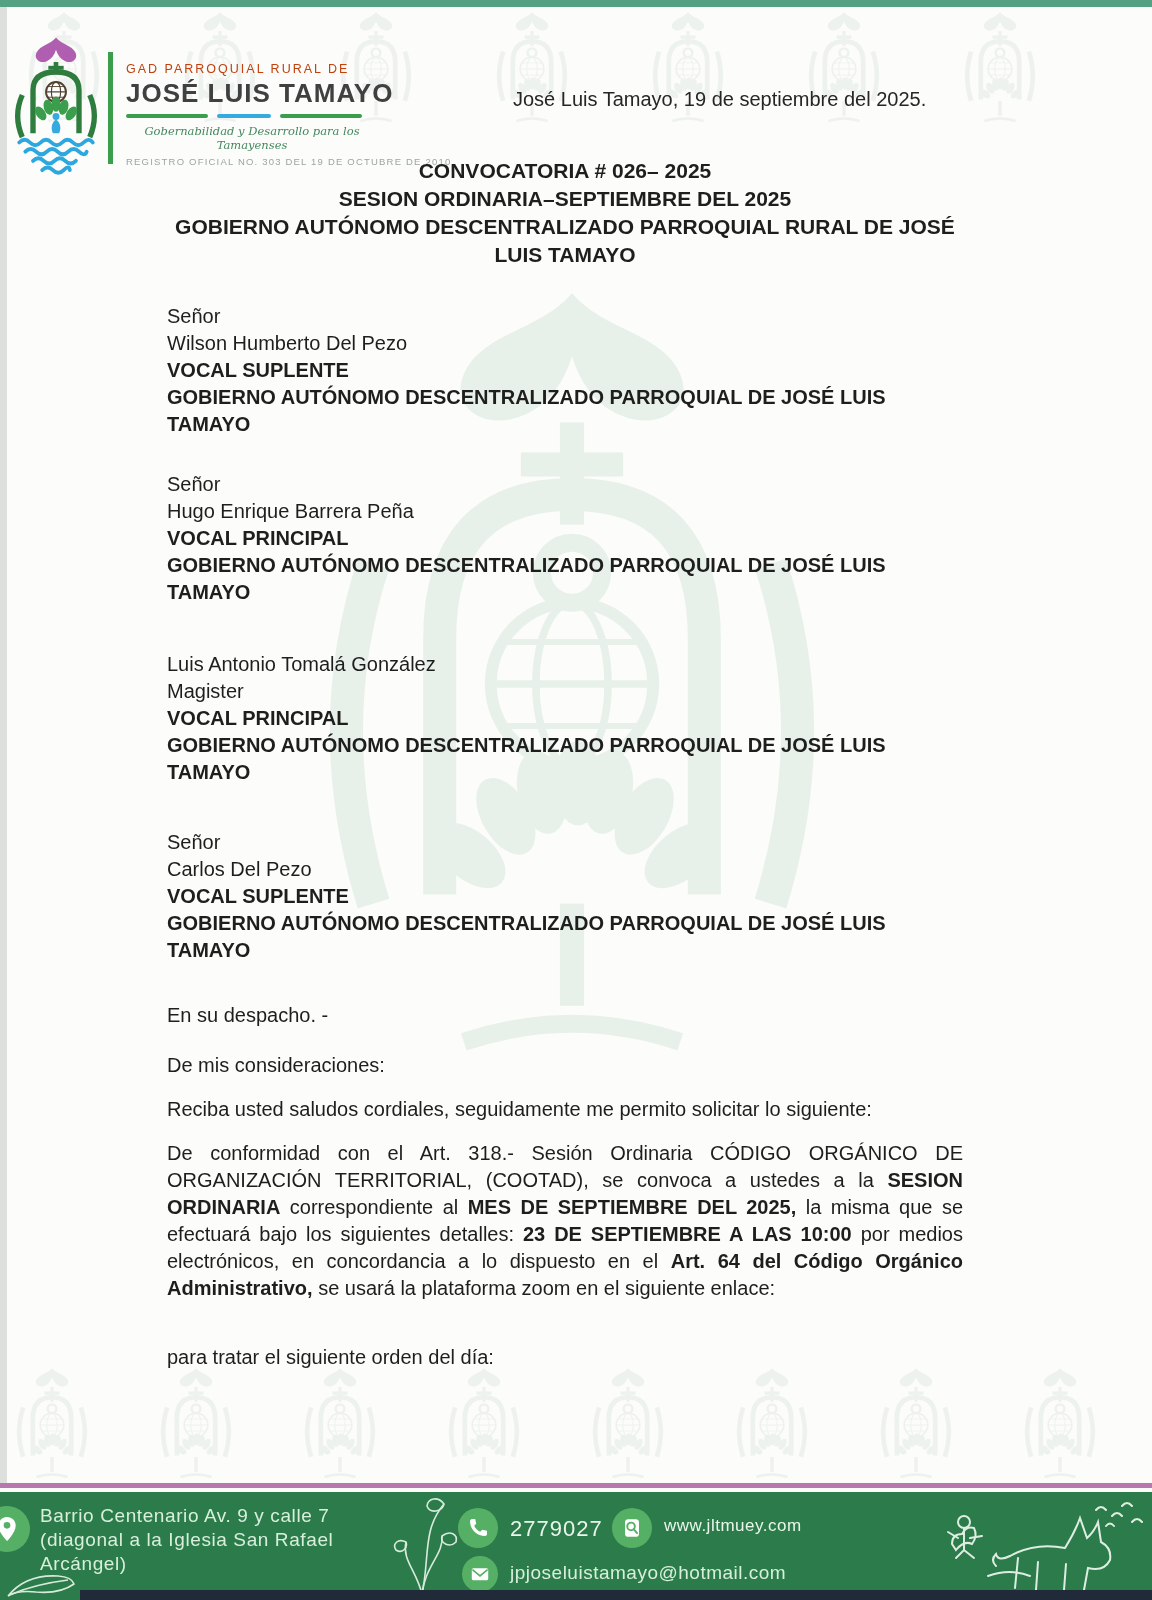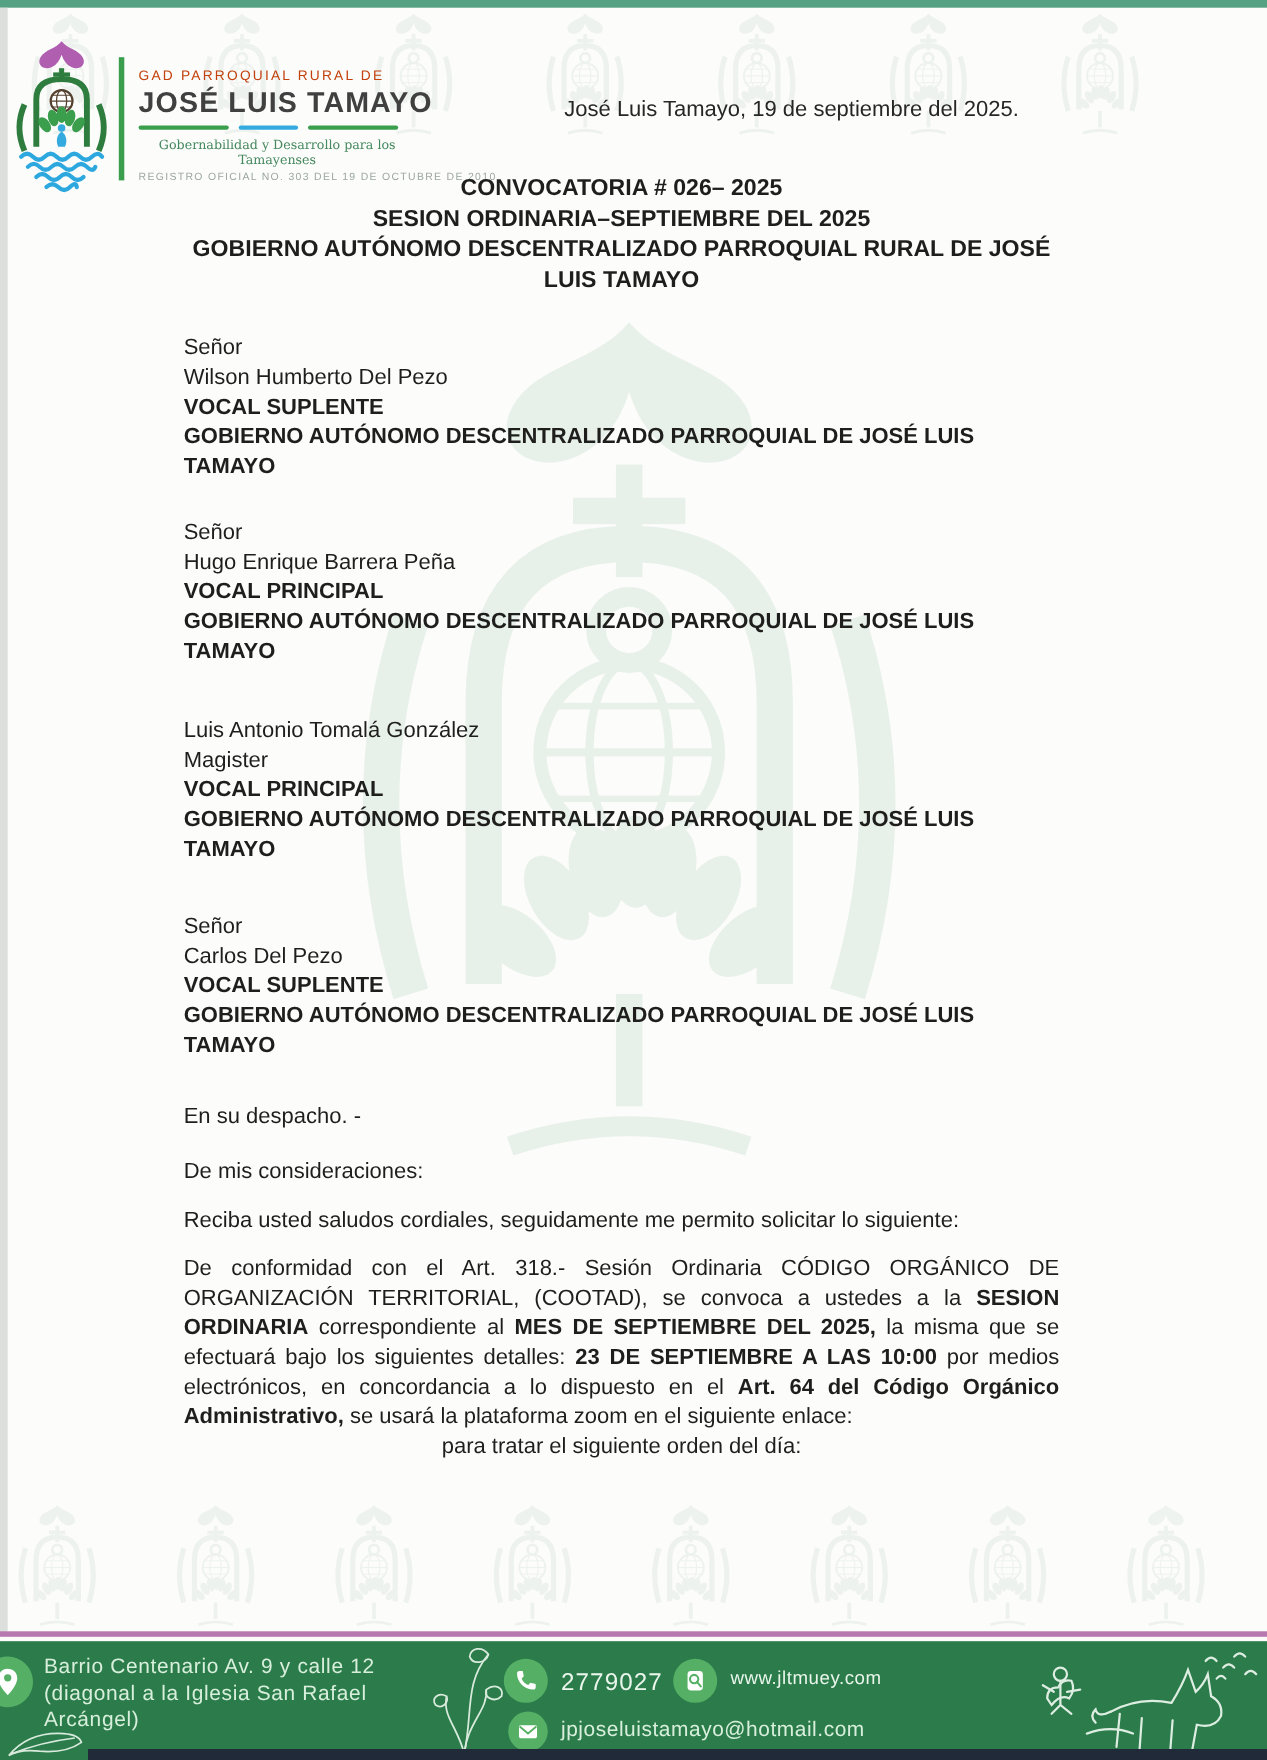--- a/index.html
+++ b/index.html
@@ -19,34 +19,34 @@
   
   .crest-logo{top:34px;left:10px;width:92px;height:148px;}
   .logo-sep{top:52px;left:108px;width:5px;height:112px;background:#3a9e4d;}
   .logo-text{top:62px;left:126px;width:270px;}
   .logo-small{font-size:12.5px;letter-spacing:2px;color:#c2410c;font-weight:400;}
   .logo-name{font-size:26px;font-weight:700;letter-spacing:1px;color:#404040;margin-top:2px;white-space:nowrap;}
   .logo-bars{display:flex;gap:9px;margin-top:5px;width:252px;}
   .logo-bars i{display:block;height:4px;border-radius:2px;}
   .bar-g{background:#3a9e4d;width:82px;}
   .bar-b{background:#35aadf;width:54px;}
-  .logo-tagline{margin-top:6px;font-family:"DejaVu Serif",serif;font-size:11.5px;color:#44885e;text-align:center;width:252px;}
+  .logo-tagline{margin-top:6px;font-family:"DejaVu Serif",serif;font-style:italic;font-size:11.5px;color:#44885e;text-align:center;width:252px;}
   .logo-registro{margin-top:4px;font-size:9.5px;letter-spacing:1.2px;color:#9aa79e;white-space:nowrap;}
   .date-line{top:88px;left:513px;font-size:20px;color:#262624;}
   
   .title-block{top:157px;left:167px;width:796px;text-align:center;font-weight:700;font-size:21px;line-height:28px;white-space:pre-line;}
   .recipient{left:167px;width:796px;font-size:20px;line-height:27px;}
   .recipient .bold{font-weight:700;}
   .prewrap{white-space:pre-line;}
   .plain{left:167px;width:830px;font-size:20px;line-height:27px;}
   .nowrap{white-space:nowrap;}
   .para{top:1140px;left:167px;width:796px;font-size:20px;line-height:27px;text-align:justify;}
   .para .seg-b{font-weight:700;}
   .zoomlink{display:block;color:#3a7f9b;text-decoration:underline;word-break:break-all;text-align:left;}
-  .orden{display:block;text-align:center;}
+  .orden{display:block;text-align:left;margin-top:42px;}
   
   .purpleline{top:1483px;left:0;width:1152px;height:5px;background:#b678ae;}
   .footer-band{top:1492px;left:0;width:1152px;height:108px;background:#2b7c4a;color:#dff0e2;}
   .navybar{top:1590px;left:80px;width:1072px;height:10px;background:#202a38;}
   .f-icon{width:40px;height:40px;border-radius:50%;background:#55b065;display:flex;align-items:center;justify-content:center;}
   .f-icon svg{width:24px;height:24px;}
   .pin-wrap{top:14px;left:-16px;width:46px;height:46px;border-radius:50%;background:#55b065;display:flex;align-items:center;justify-content:center;}
   .address{top:12px;left:40px;width:370px;font-size:19px;line-height:24px;letter-spacing:.6px;white-space:pre-line;color:#d8efdc;}
   .phone-ic{top:16px;left:458px;}
   .phone-tx{top:24px;left:510px;font-size:22px;letter-spacing:1px;color:#eaf6ec;}
@@ -242,21 +242,21 @@
   </div>
 
   <div class="abs purpleline"></div>
   <div class="abs footer-band">
     <div class="abs pin-wrap">
       <svg viewBox="0 0 38 42" width="26" height="28">
         <path d="M19,3 C11.5,3 6,8.5 6,16 C6,26 19,39 19,39 C19,39 32,26 32,16 C32,8.5 26.5,3 19,3 Z" fill="#ffffff"></path>
         <circle cx="19" cy="15.5" r="5" fill="#55b065"></circle>
       </svg>
     </div>
-    <div class="abs address">Barrio Centenario Av. 9 y calle 12
+    <div class="abs address">Barrio Centenario Av. 9 y calle 7
 (diagonal a la Iglesia San Rafael
 Arcángel)</div>
     <svg class="abs leaf-art" viewBox="0 0 70 30">
       <g stroke="#eaf6ec" stroke-width="1.6" fill="none">
         <path d="M2,26 Q20,4 52,6 Q66,7 68,14 Q54,24 30,22 Q12,20 2,26 Z"></path>
         <path d="M6,24 Q30,14 62,10"></path>
       </g>
     </svg>
     <svg class="abs flower-art" viewBox="0 0 82 100">
       <g stroke="#eaf6ec" stroke-width="1.6" fill="none">

